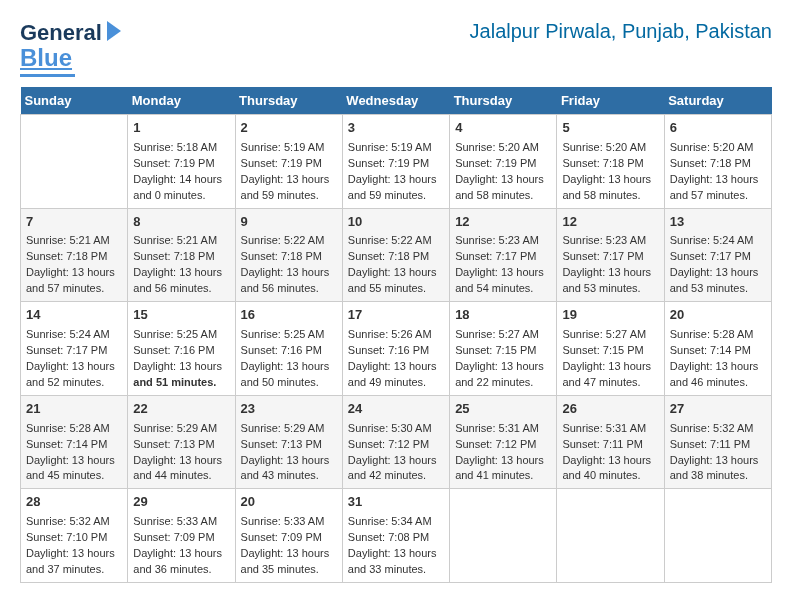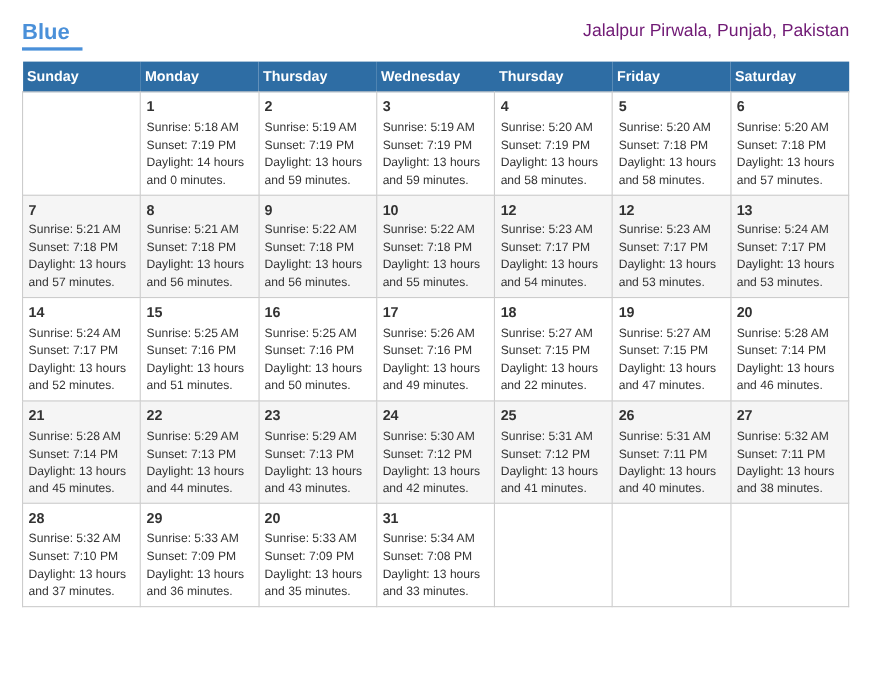--- a/index.html
+++ b/index.html
@@ -22,22 +22,22 @@
       align-items: flex-start;
     }
     .title-block { text-align: right; }
     .month-title {
       font-size: 40px;
       font-weight: bold;
       color: #1a3a5c;
       line-height: 1.1;
     }
     .location {
-      font-size: 16px;
-      color: #701a75;
+      font-size: 20px;
+      color: #0369a1;
     }
     table {
       width: 100%;
       border-collapse: collapse;
       font-size: 11px;
     }
     thead tr th {
       background-color: #2e6da4;
       color: #fff;
       padding: 6px 4px;
@@ -66,21 +66,21 @@
       display: block;
       margin-bottom: 2px;
     }
     .empty { background: #f9f9f9; }
     .logo-wrapper {
       display: flex;
       align-items: center;
       gap: 2px;
     }
     .logo-general { color: #1a3a5c; font-size: 22px; font-weight: bold; }
-    .logo-b { color: #4a90d9; font-size: 20px; font-weight: bold; }
+    .logo-b { color: #4a90d9; font-size: 24px; font-weight: bold; text-decoration: underline; }
     .logo-arrow {
       width: 0; height: 0;
       border-top: 10px solid transparent;
       border-bottom: 10px solid transparent;
       border-left: 14px solid #4a90d9;
       display: inline-block;
       margin-left: 3px;
       margin-top: -4px;
     }
     .logo-line {
@@ -88,20 +88,24 @@
       height: 3px;
       background: #4a90d9;
       margin-top: 2px;
     }
   </style>
 </head>
 <body>
 
 <div class="header">
   <div class="logo">
+    <div class="logo-wrapper">
+      <span class="logo-general">General</span>
+      <div class="logo-arrow"></div>
+    </div>
     <div class="logo-wrapper" style="margin-top:-2px;">
       <span class="logo-b">Blue</span>
     </div>
     <div class="logo-line"></div>
   </div>
   <div class="title-block">
     <div class="location">Jalalpur Pirwala, Punjab, Pakistan</div>
   </div>
 </div>
 
@@ -220,21 +224,21 @@
           <span style="display: block;">Sunrise: 5:24 AM</span>
           <span style="display: block;">Sunset: 7:17 PM</span>
           <span style="display: block;">Daylight: 13 hours</span>
           <span style="display: block;">and 52 minutes.</span>
         </td>
         <td>
           <span class="day-num">15</span>
           <span style="display: block;">Sunrise: 5:25 AM</span>
           <span style="display: block;">Sunset: 7:16 PM</span>
           <span style="display: block;">Daylight: 13 hours</span>
-          <span style="display: block;">and 51 minutes.</span>
+          <span style="display: block; font-weight: bold;">and 51 minutes.</span>
         </td>
         <td>
           <span class="day-num">16</span>
           <span style="display: block;">Sunrise: 5:25 AM</span>
           <span style="display: block;">Sunset: 7:16 PM</span>
           <span style="display: block;">Daylight: 13 hours</span>
           <span style="display: block;">and 50 minutes.</span>
         </td>
         <td>
           <span class="day-num">17</span>

